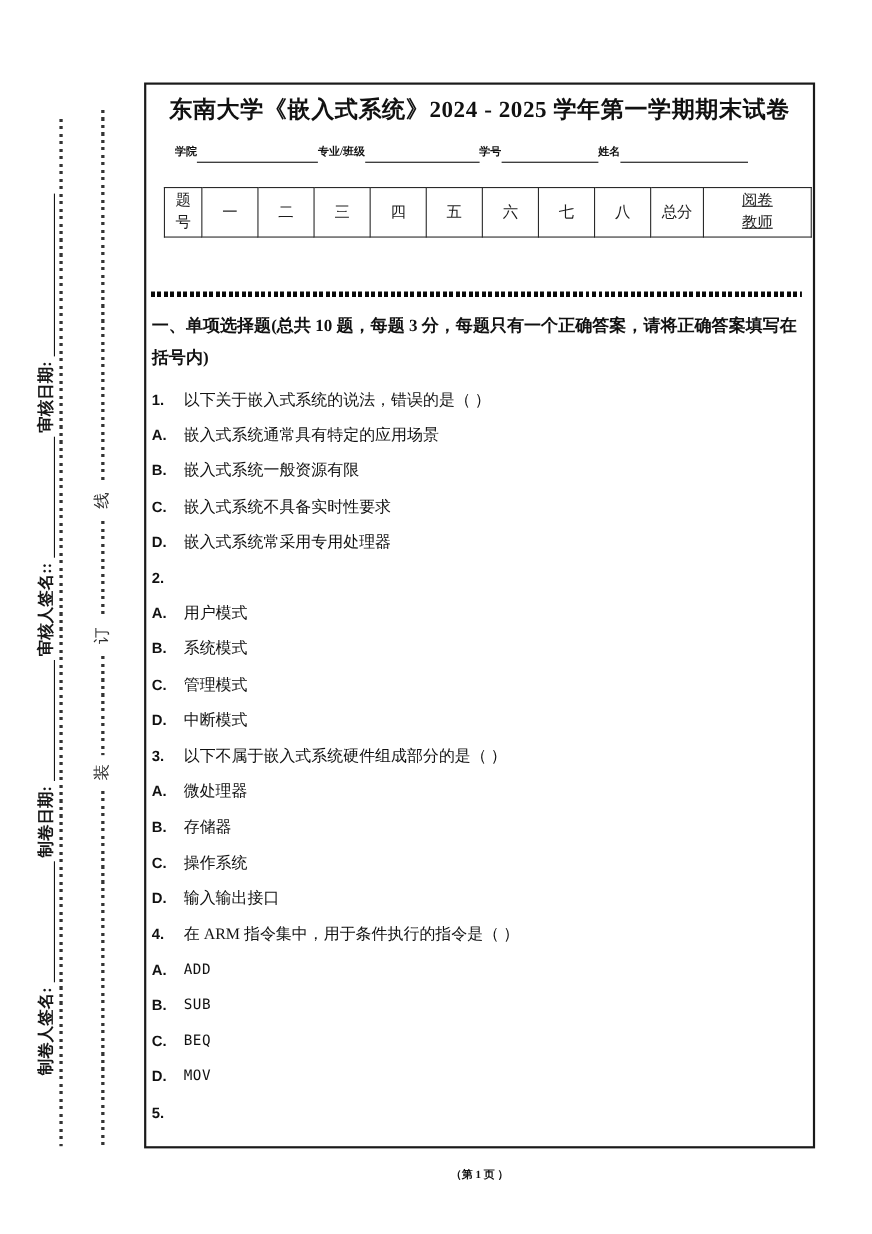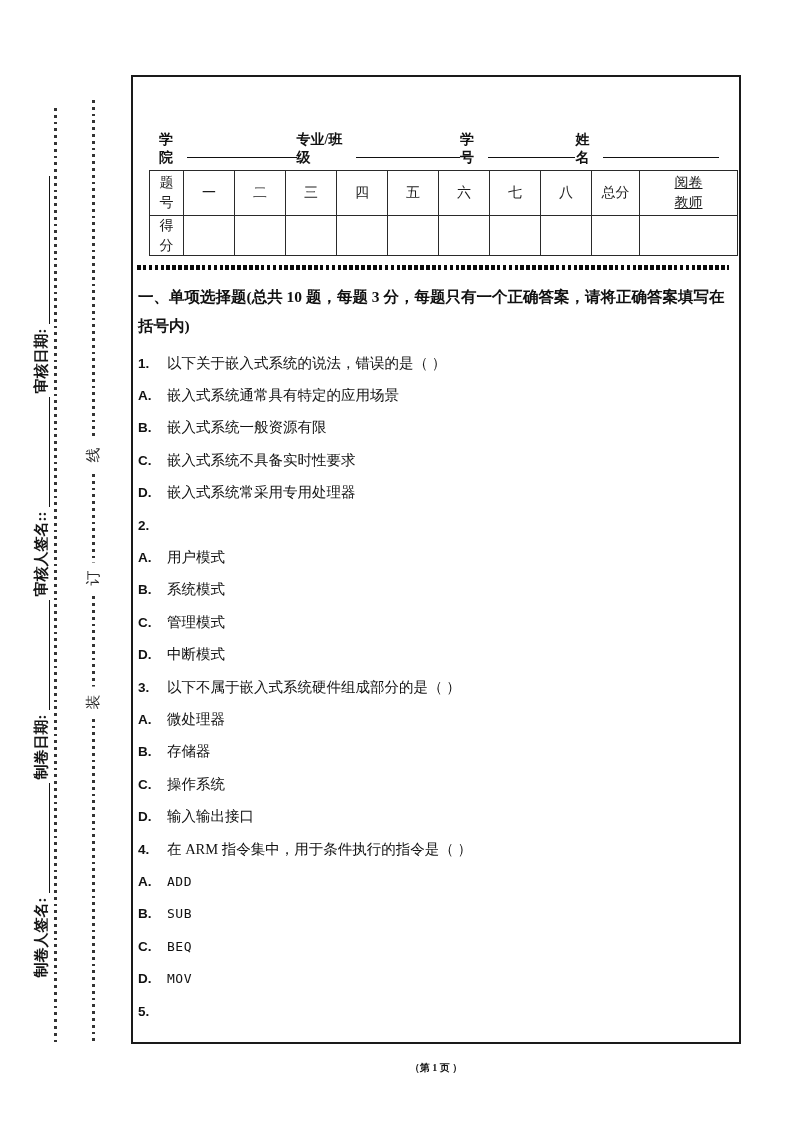--- a/index.html
+++ b/index.html
@@ -26,21 +26,21 @@
   .bc-2{top:702px;}
 
   
   .main-box{position:absolute;left:131px;top:75px;width:610px;height:969px;
             border:2px solid #1a1a1a;box-sizing:border-box;}
 
   .title{position:absolute;top:8px;left:0;width:100%;text-align:center;
          font-size:21px;font-weight:700;letter-spacing:0.5px;}
 
   .fields{position:absolute;top:54px;left:26px;right:20px;display:flex;
-          align-items:center;font-size:14px;font-weight:600;}
+          align-items:flex-start;font-size:10px;font-weight:600;}
   .blank{display:inline-block;border-bottom:1.5px solid #111;height:16px;}
   .b1{width:110px;} .b2{width:104px;} .b3{width:88px;} .b4{width:116px;}
 
   table.score{position:absolute;top:93px;left:16px;border-collapse:collapse;
               table-layout:fixed;font-size:14px;color:#1c1c1c;}
   table.score td{border:1.5px solid #2a2a2a;text-align:center;vertical-align:middle;padding:0;}
   tr.r-head td{height:44px;}
   tr.r-score td{height:36px;}
   .c-num{width:33px;} .c-q{width:50px;} .c-total{width:47px;} .c-grader{width:97px;}
   .cw1{display:inline-block;width:1.05em;line-height:1.4;}
@@ -77,20 +77,21 @@
   </div>
 
   <div class="dot-v first"></div>
   <div class="dot-v second"></div>
   <span class="bind-char bc-0">线</span>
   <span class="bind-char bc-1">订</span>
   <span class="bind-char bc-2">装</span>
 
   <div class="main-box">
 
+    <div class="title">东南大学《嵌入式系统》2024 - 2025 学年第一学期期末试卷</div>
 
     <div class="fields">
       <span>学院</span>
         <span class="blank b1"></span>
         <span>专业/班级</span>
         <span class="blank b2"></span>
         <span>学号</span>
         <span class="blank b3"></span>
         <span>姓名</span>
         <span class="blank b4"></span>
@@ -104,33 +105,20 @@
         <td class="c-q"><span>二</span></td>
         <td class="c-q"><span>三</span></td>
         <td class="c-q"><span>四</span></td>
         <td class="c-q"><span>五</span></td>
         <td class="c-q"><span>六</span></td>
         <td class="c-q"><span>七</span></td>
         <td class="c-q"><span>八</span></td>
         <td class="c-total"><span>总分</span></td>
         <td class="c-grader"><span class="cw2">阅卷教师</span></td>
       </tr>
-      <tr class="r-score">
-        <td class="c-num"><span class="cw1">得分</span></td>
-        <td class="c-q"></td>
-        <td class="c-q"></td>
-        <td class="c-q"></td>
-        <td class="c-q"></td>
-        <td class="c-q"></td>
-        <td class="c-q"></td>
-        <td class="c-q"></td>
-        <td class="c-q"></td>
-        <td class="c-total"></td>
-        <td class="c-grader"></td>
-      </tr>
     </tbody>
       </table>
 
     <div class="dots-sep"></div>
 
     <div class="content">
       <div class="heading">一、单项选择题(总共 10 题，每题 3 分，每题只有一个正确答案，请将正确答案填写在括号内)</div>
 
       <div class="line">
           <span class="lbl">1.</span>

